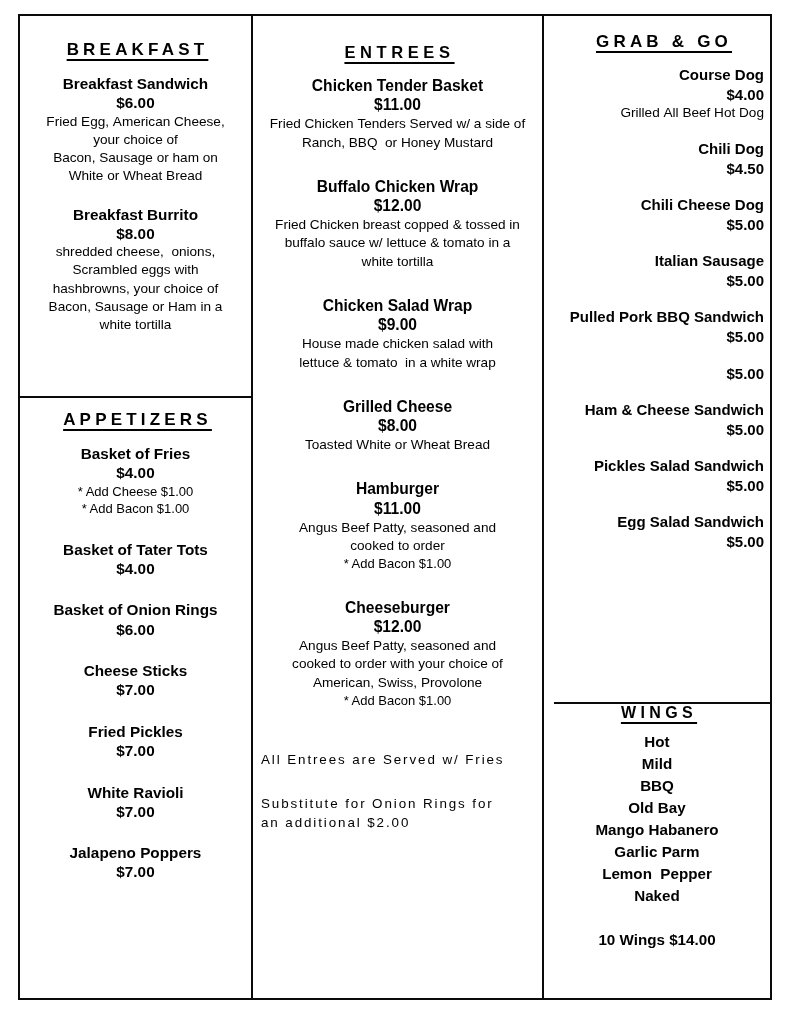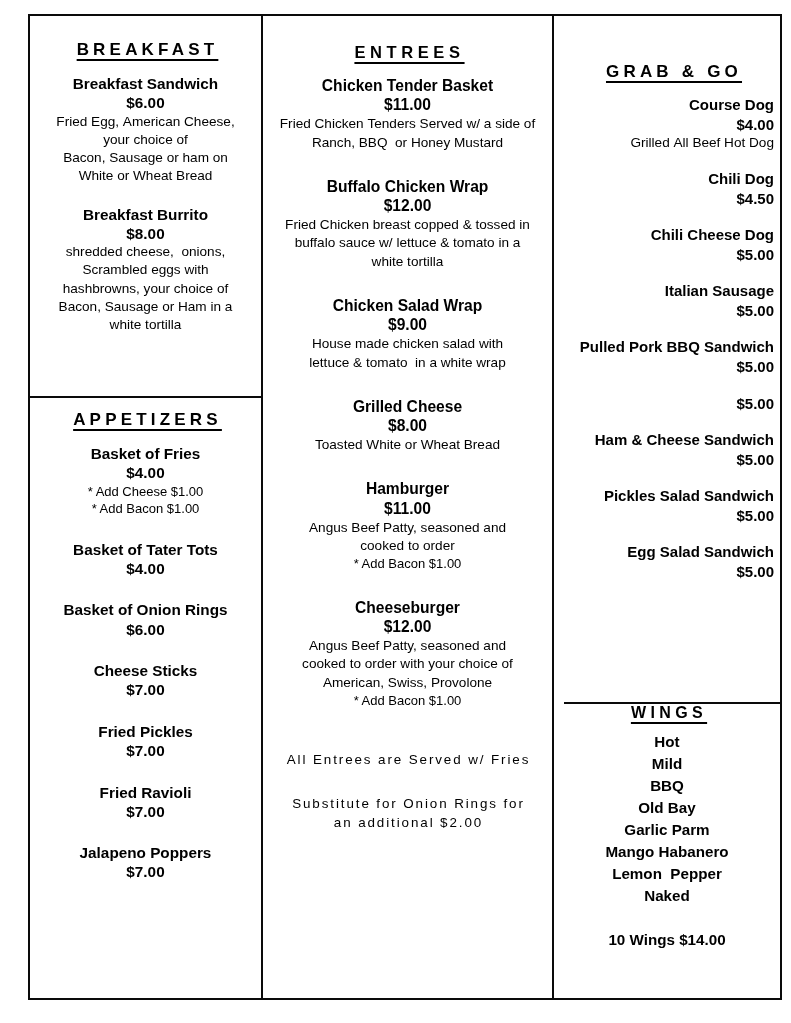--- a/index.html
+++ b/index.html
@@ -10,21 +10,21 @@
   body {
     width: 791px;
     height: 1023px;
     font-family: "Liberation Sans", sans-serif;
     color: #000000;
     overflow: hidden;
   }
 
   .menu-board {
     position: absolute;
-    left: 28px;
+    left: 18px;
     top: 14px;
     width: 754px;
     height: 986px;
     box-sizing: border-box;
     border: 2.5px solid #0a0a0a;
     display: flex;
     background: #ffffff;
   }
 
   
@@ -54,21 +54,21 @@
   .panel-divider-bottom {
     border-bottom: 2.5px solid #0a0a0a;
   }
 
   
   .panel-breakfast { height: 382px; padding-top: 24px; }
   .panel-appetizers { flex: 1 1 auto; padding-top: 12px; }
 
   .panel-entrees { padding-top: 27px; height: 100%; }
 
-  .panel-grabgo { height: 688px; padding-top: 46px; margin-left: 10px; }
+  .panel-grabgo { height: 688px; padding-top: 16px; margin-left: 10px; }
   .panel-wings  { flex: 1 1 auto; }
 
   
   .section-head {
     text-align: center;
     font-weight: bold;
     font-size: 17px;
     letter-spacing: 4.2px;
     text-decoration: underline;
     text-underline-offset: 4px;
@@ -133,21 +133,21 @@
   .wings-price {
     text-align: center;
     font-weight: bold;
     font-size: 15.2px;
     margin-top: 24px;
   }
 
   
   .entrees-notes { margin-top: 42px; }
   .note {
-    text-align: center;
+    text-align: left;
     font-size: 13.4px;
     letter-spacing: 1.9px;
     line-height: 1.35;
     margin: 14px 0 26px 0;
     padding-left: 2px;
   }
   .note:last-child { margin-bottom: 0; }
 </style>
 </head>
 <body>
@@ -198,21 +198,21 @@
           </div>
           <div class="item">
             <div class="item-name">Cheese Sticks</div>
             <div class="item-price">$7.00</div>
           </div>
           <div class="item">
             <div class="item-name">Fried Pickles</div>
             <div class="item-price">$7.00</div>
           </div>
           <div class="item">
-            <div class="item-name">Fried Ravioli</div>
+            <div class="item-name">White Ravioli</div>
             <div class="item-price">$7.00</div>
           </div>
           <div class="item">
             <div class="item-name">Jalapeno Poppers</div>
             <div class="item-price">$7.00</div>
           </div>
         </div>
     </div>
 
   </div>
@@ -319,22 +319,22 @@
         </div>
     </div>
 
     <div class="panel panel-wings">
       <div class="section-head section-head-wings">WINGS</div>
       <ul class="wings-list">
           <li>Hot</li>
           <li>Mild</li>
           <li>BBQ</li>
           <li>Old&nbsp;Bay</li>
+          <li>Mango&nbsp;Habanero</li>
           <li>Garlic&nbsp;Parm</li>
-          <li>Mango&nbsp;Habanero</li>
           <li>Lemon&nbsp;&nbsp;Pepper</li>
           <li>Naked</li>
         </ul>
       <div class="wings-price">10 Wings $14.00</div>
     </div>
 
   </div>
 
 </div>
 

